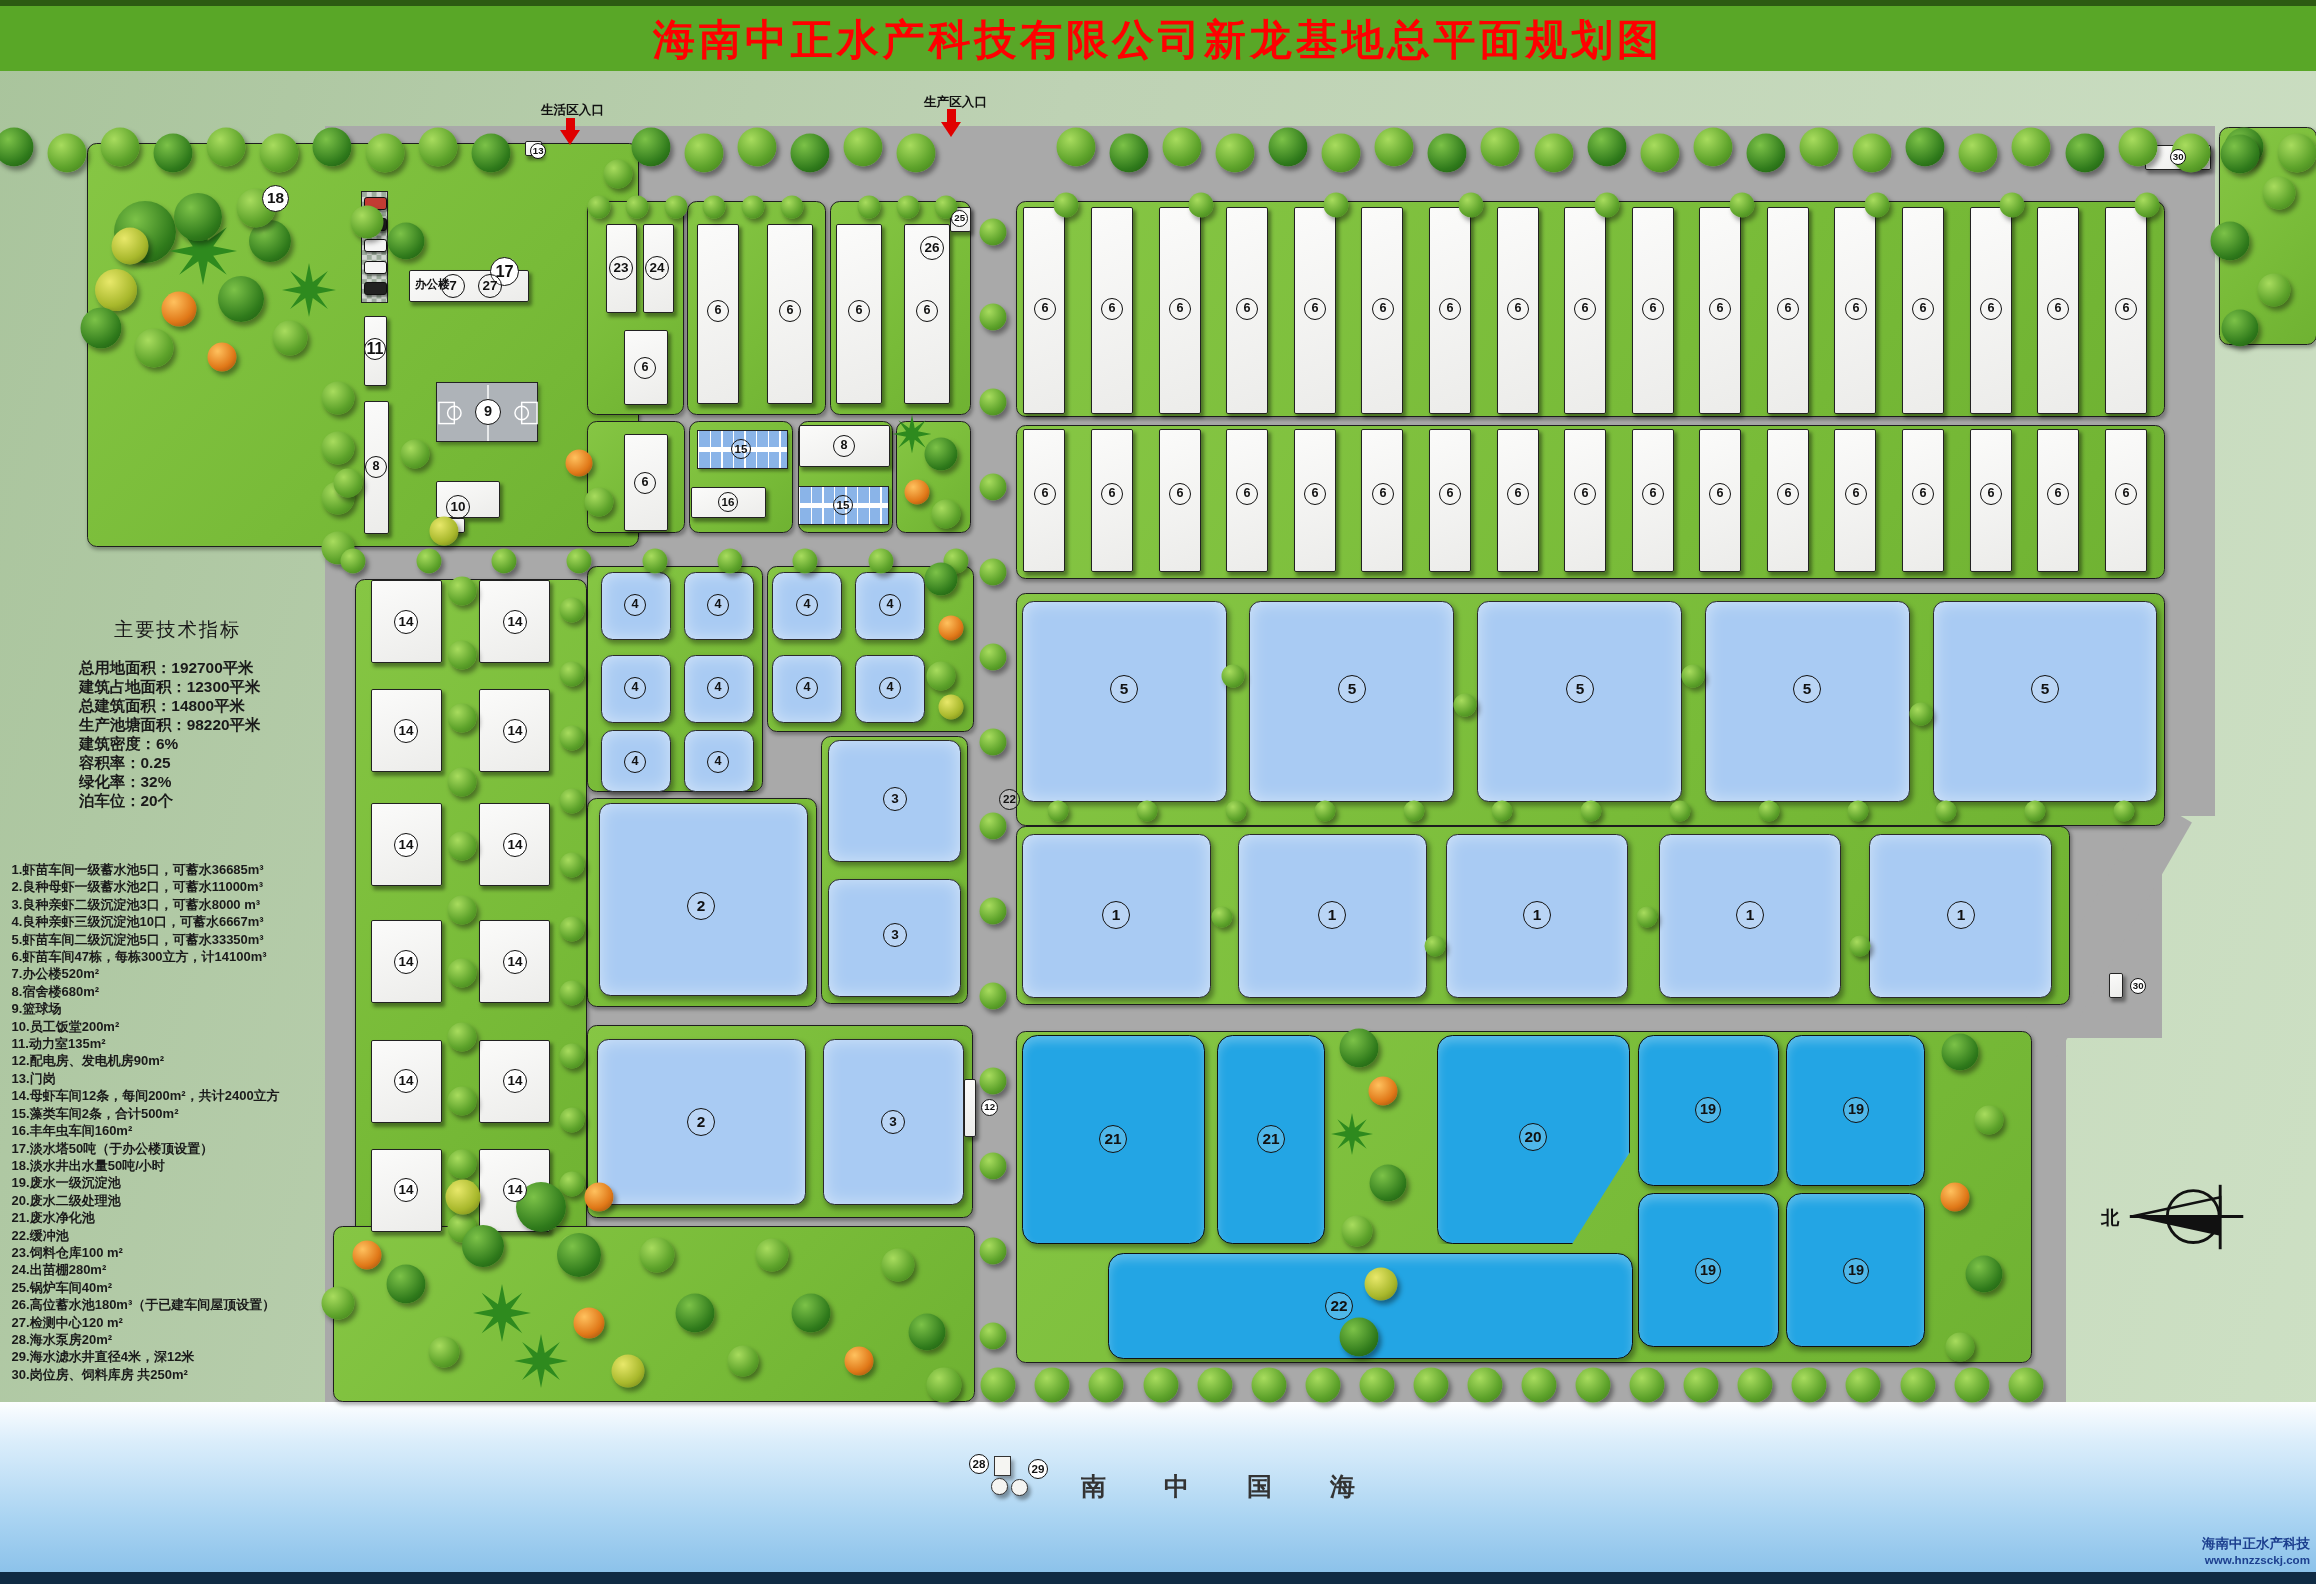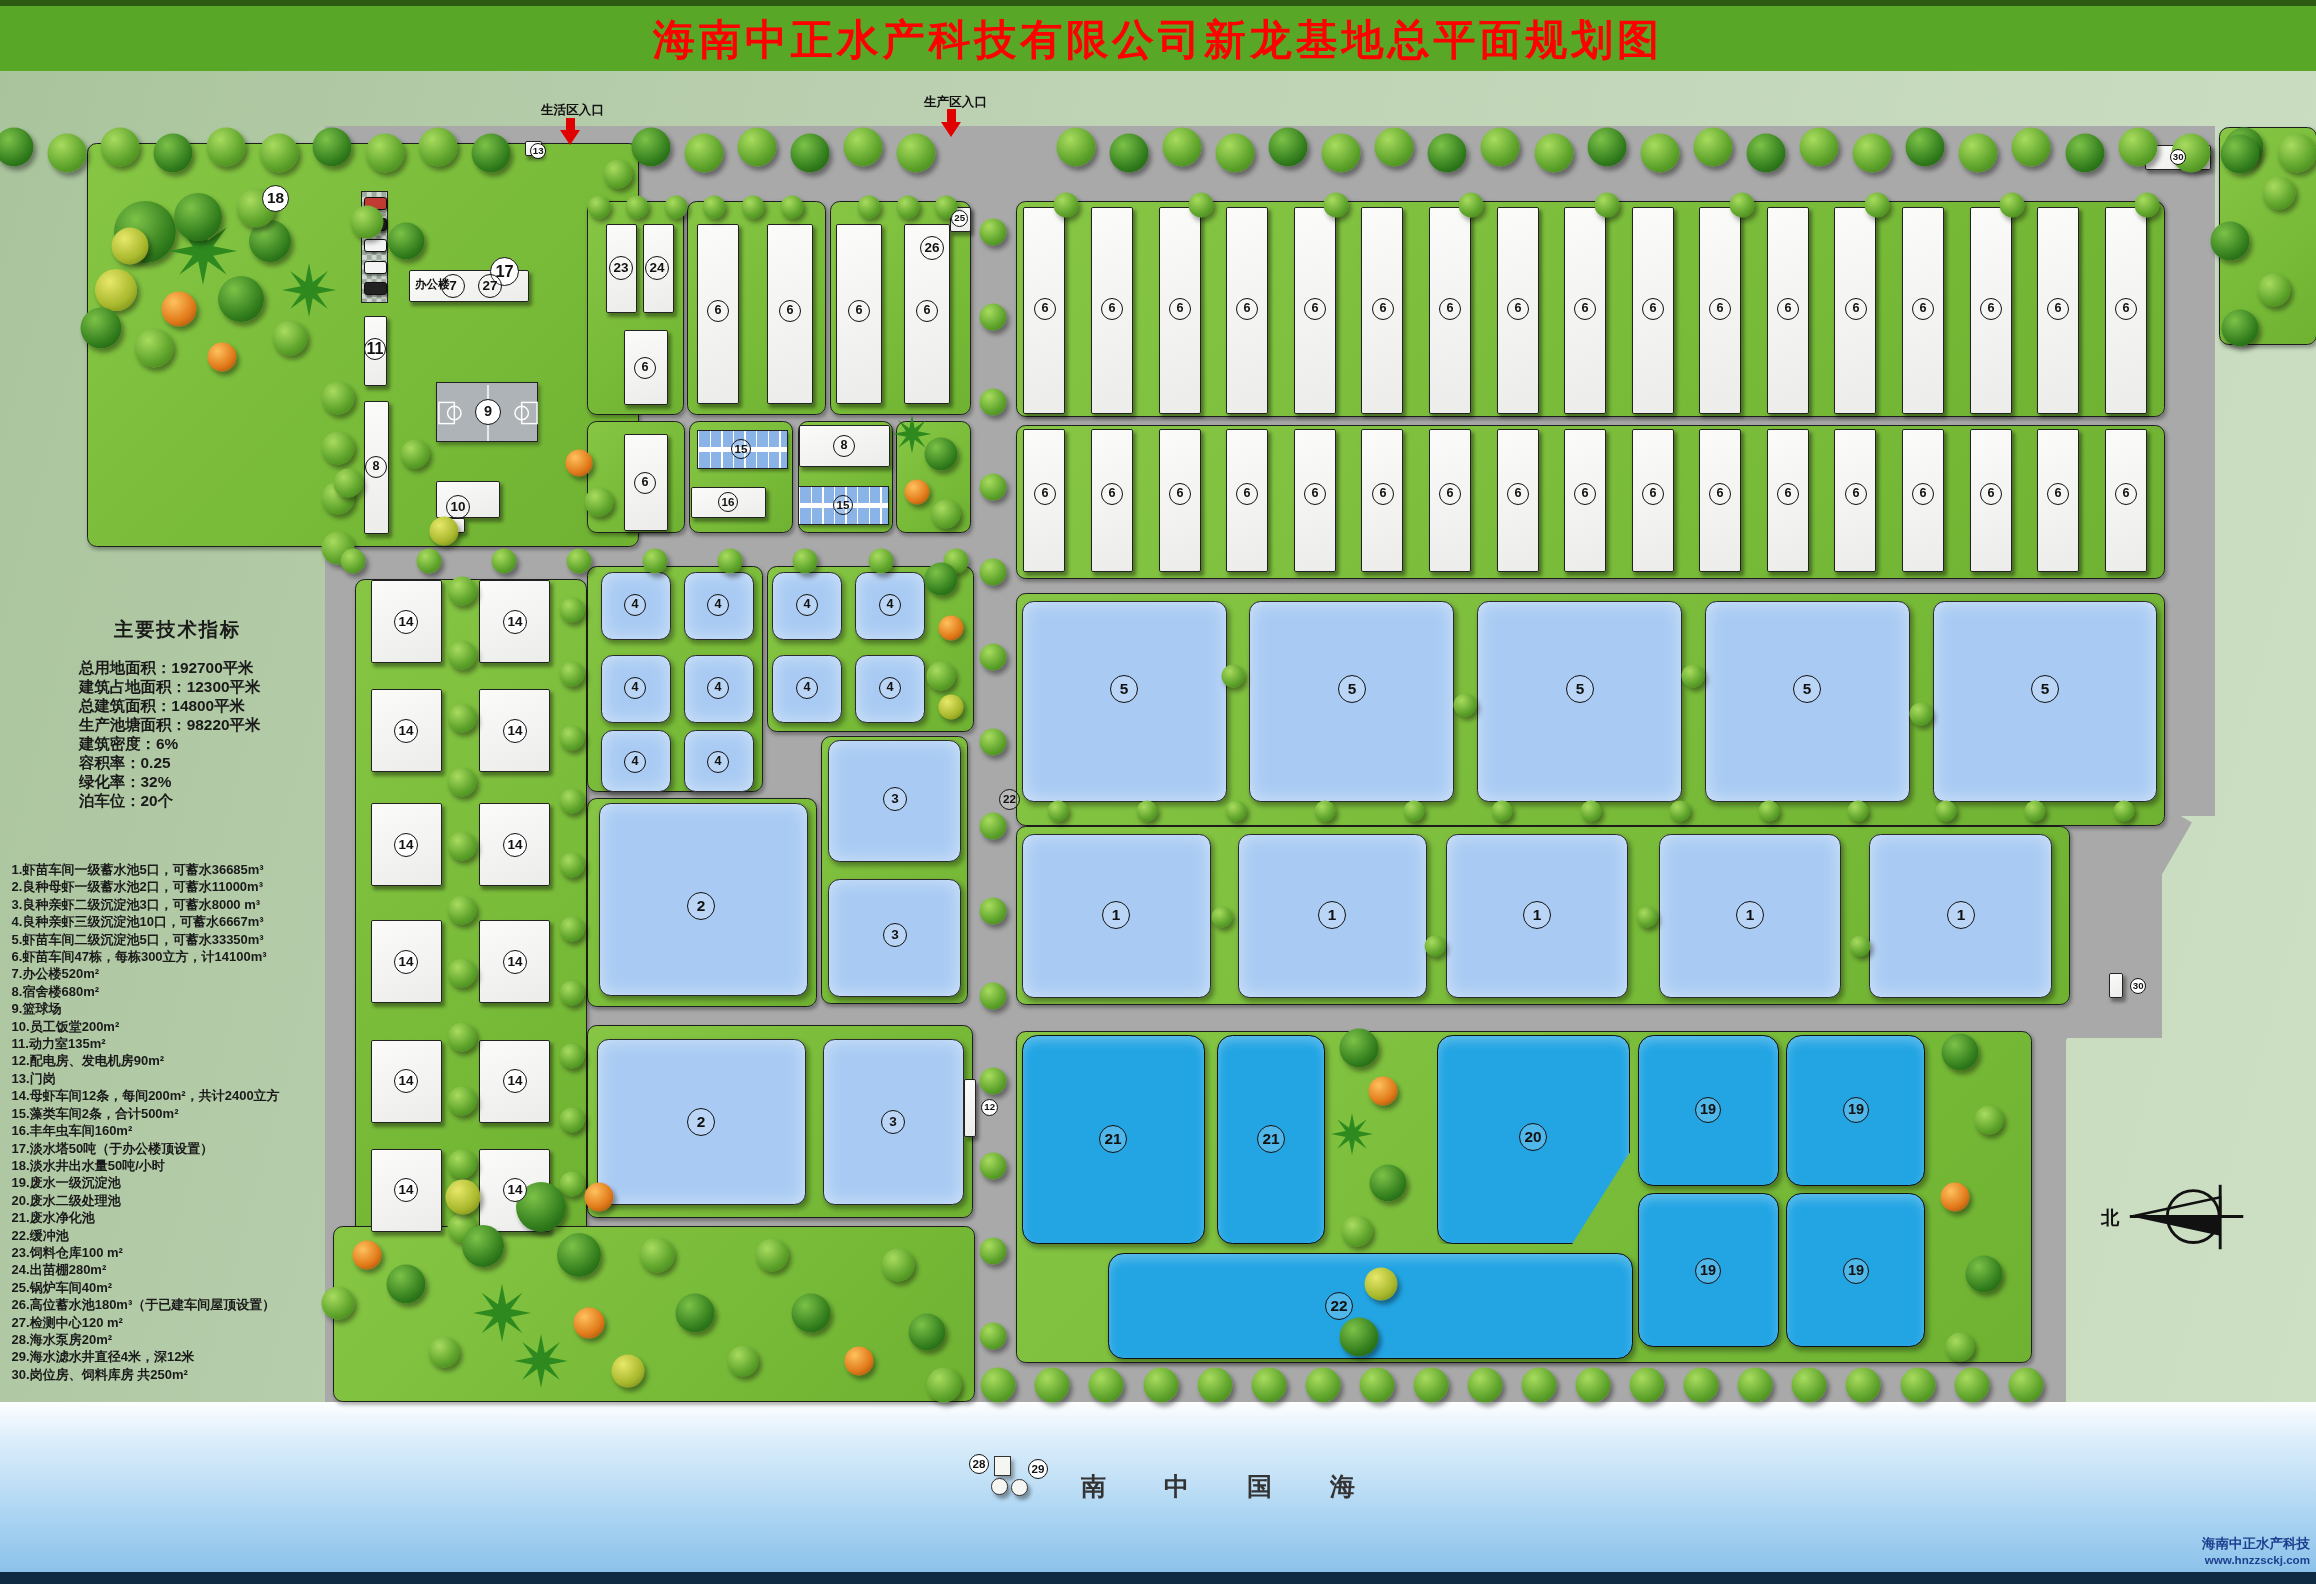--- a/index.html
+++ b/index.html
@@ -15,21 +15,21 @@
   .dashline{position:absolute;left:0;top:23px;width:100%;height:2.9px;background:repeating-linear-gradient(90deg,#fff 0 33px,transparent 33px 70px);}
   .roadname{position:absolute;left:674px;top:9.7px;font-size:25px;font-weight:bold;color:#111;letter-spacing:39px;white-space:nowrap;}
   
   .sea{position:absolute;left:0;top:1402px;width:100%;height:170px;background:linear-gradient(#fdfeff 0%,#dceefb 22%,#aad4f2 68%,#8cc2ea 100%);}
   .seabar{position:absolute;left:0;top:1572px;width:100%;height:12.6px;background:#0f2b44;}
   .sealabel{position:absolute;left:1081px;top:1470px;font-size:25px;font-weight:bold;color:#333;letter-spacing:58px;white-space:nowrap;}
   .searect{position:absolute;background:#f5f5f2;border:1.4px solid #333;box-shadow:2.9px 3.9px 3.9px rgba(0,0,0,.35);}
   .seacirc{position:absolute;background:#f5f5f2;border:1.4px solid #333;border-radius:50%;box-shadow:2.9px 3.9px 3.9px rgba(0,0,0,.35);}
   
   .panel{position:absolute;left:0;top:608px;width:328px;color:#1a1a1a;}
-  .ptitle{position:absolute;left:114px;top:7.7px;font-size:19.3px;font-weight:bold;letter-spacing:1.9px;white-space:nowrap;}
+  .ptitle{position:absolute;left:114px;top:7.7px;font-size:19.3px;font-weight:normal;letter-spacing:1.9px;white-space:nowrap;}
   .ind{position:absolute;left:79px;top:50px;}
   .ind div{font-size:15.4px;line-height:19px;font-weight:bold;white-space:nowrap;}
   .leg{position:absolute;left:11.6px;top:253px;}
   .leg div{font-size:13px;line-height:17.4px;font-weight:bold;white-space:nowrap;}
   
   #map{position:absolute;left:0;top:0;width:2316px;height:1584px;}
   .gbase{position:absolute;background:#a9a9a9;}
   .slant{position:absolute;background:#a9a9a9;transform-origin:50% 0;}
   .parcel{position:absolute;background:linear-gradient(135deg,#86c644,#78bb38 60%,#6fb232);border:1.5px solid #1e1e1e;border-radius:9.7px;box-shadow:1.9px 2.9px 3.9px rgba(0,0,0,.3);box-sizing:border-box;}
   .pondL{position:absolute;background:#a9cbf3;border:1.5px solid #2b2b2b;border-radius:11.6px;box-shadow:inset 0 0 17.4px rgba(255,255,255,.5),2.9px 3.9px 4.8px rgba(0,0,0,.35);box-sizing:border-box;}

